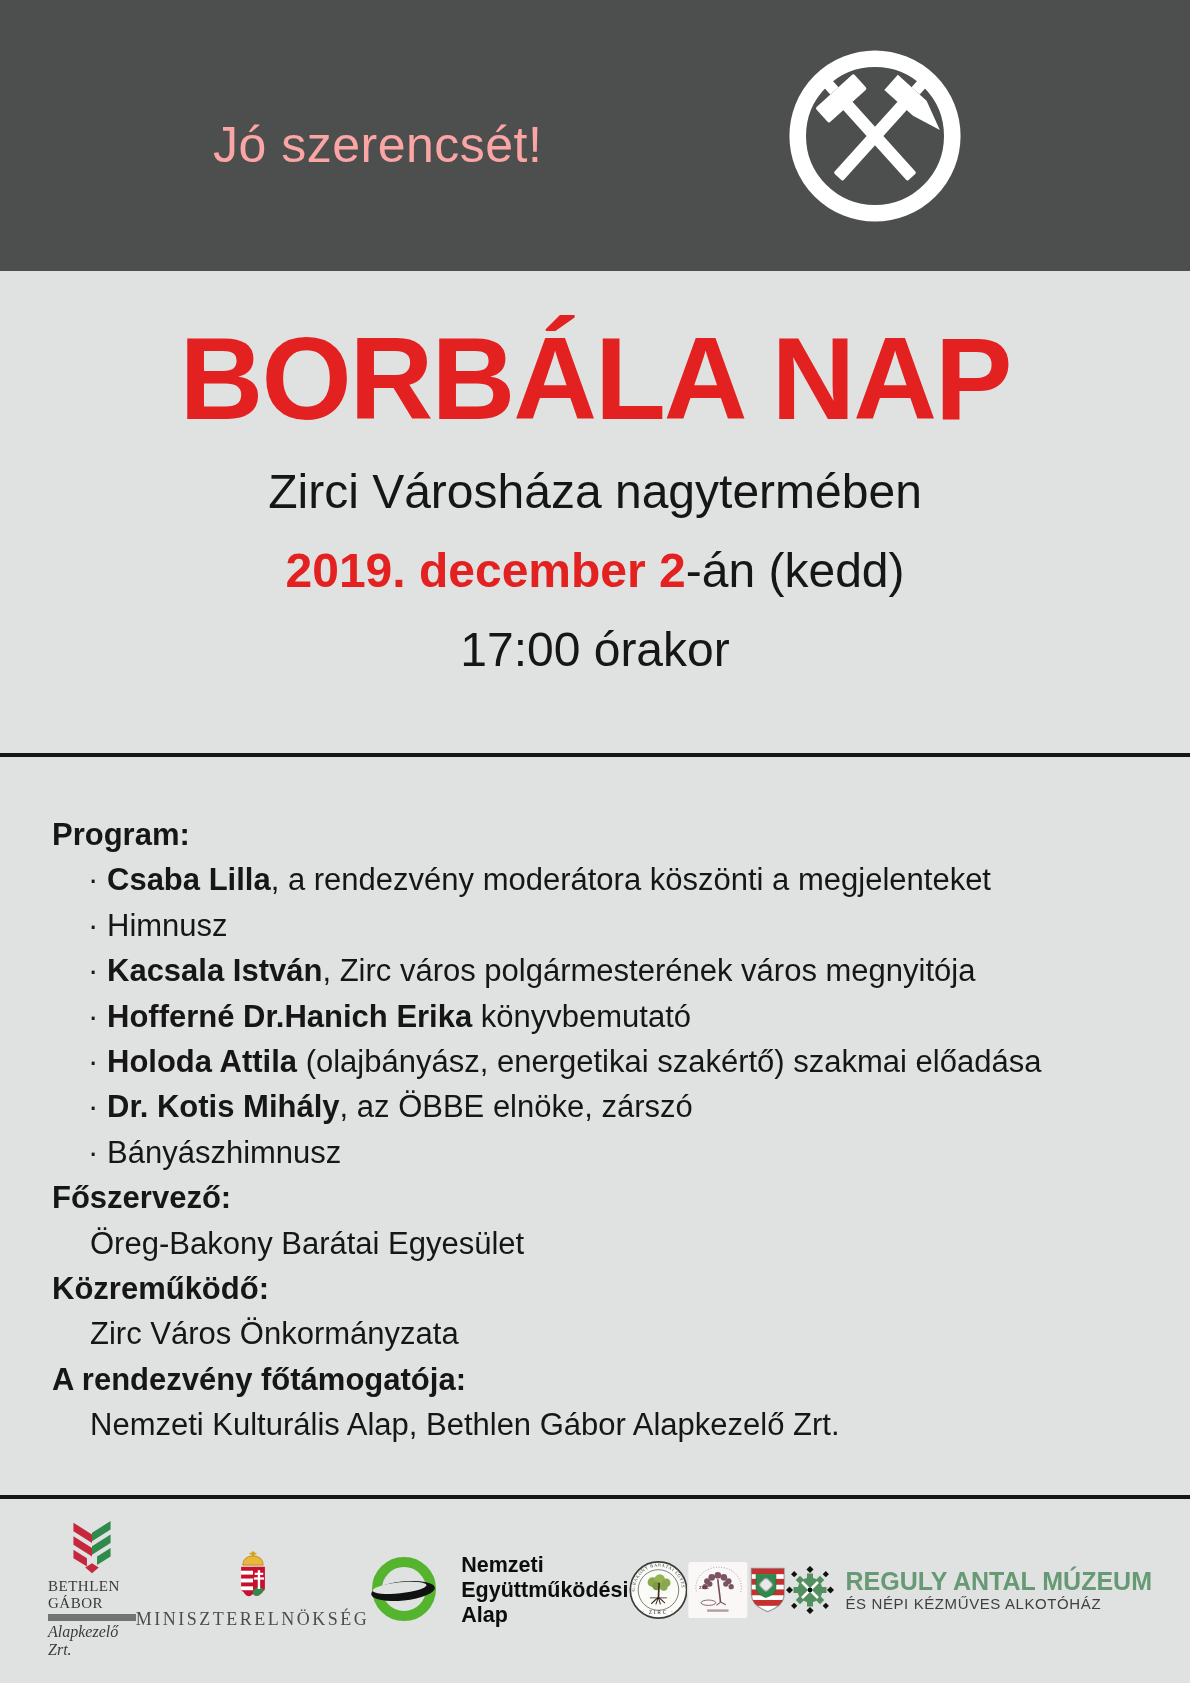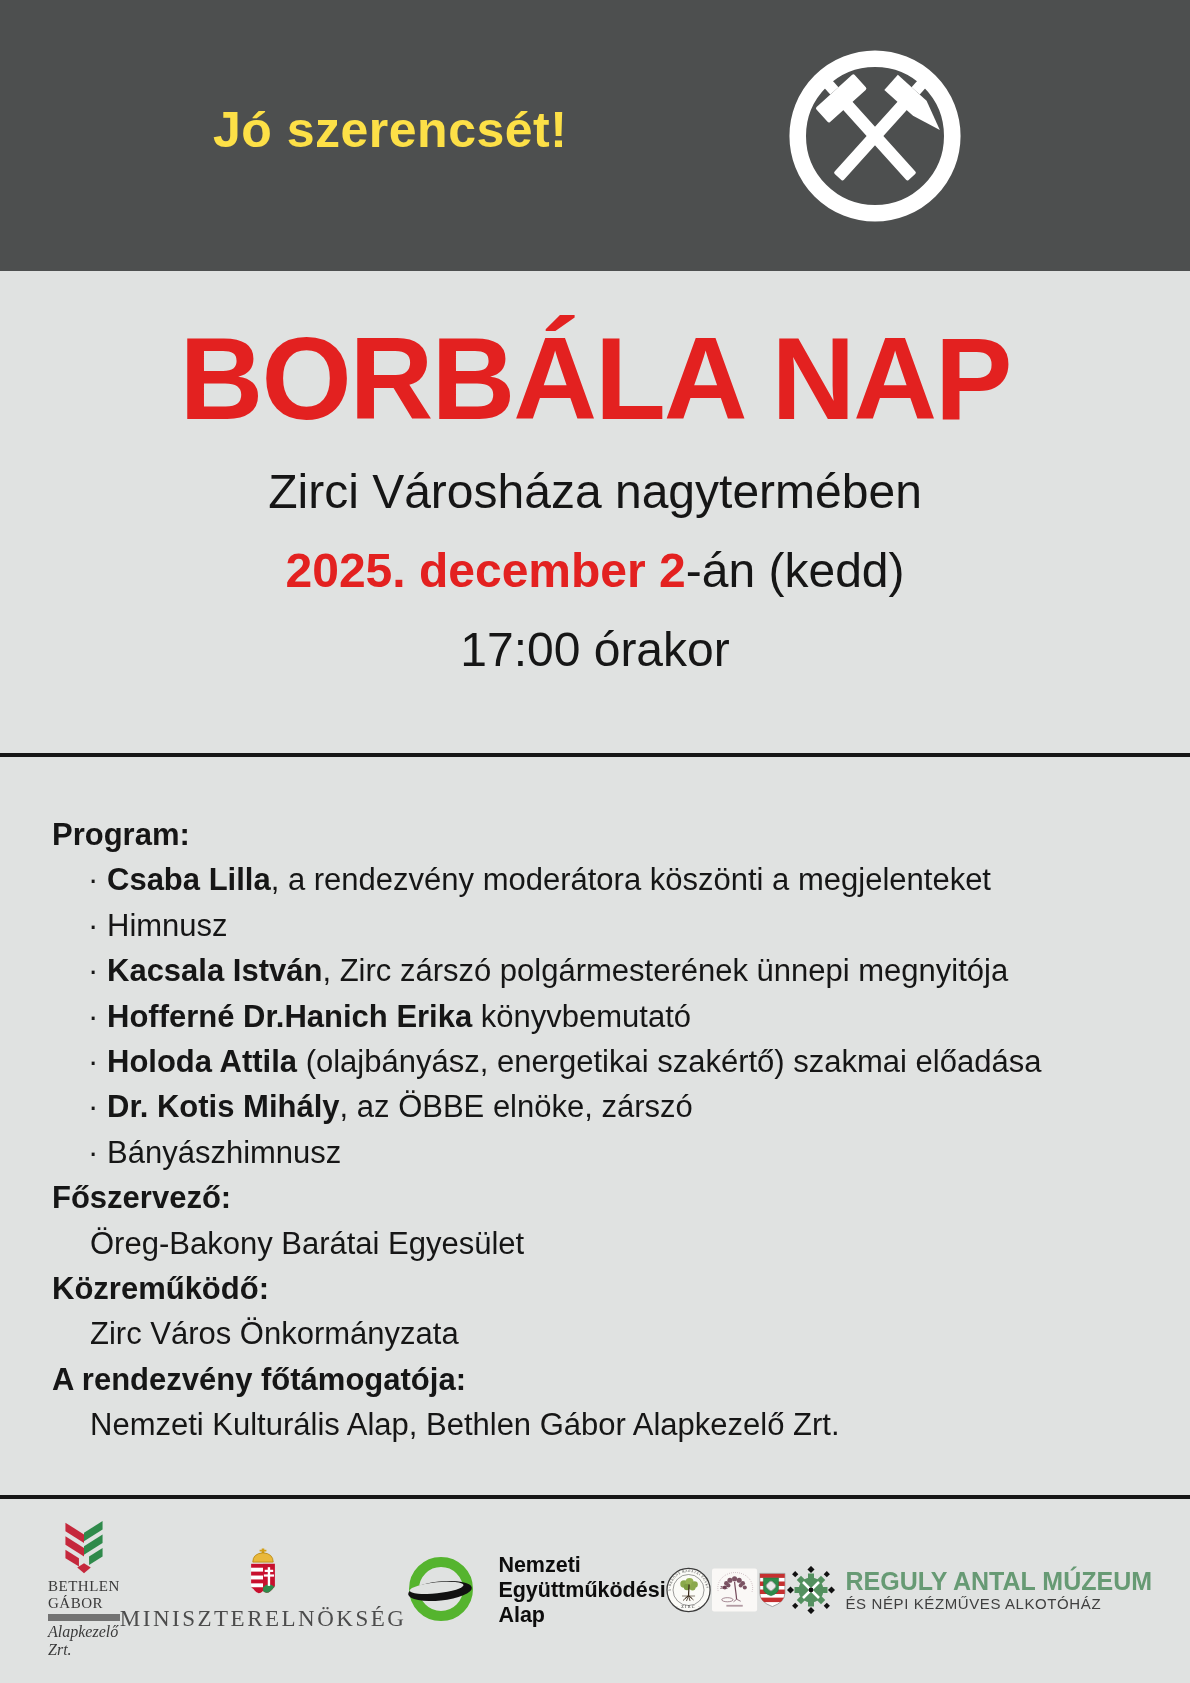--- a/index.html
+++ b/index.html
@@ -3,22 +3,22 @@
 <meta charset="utf-8">
 <style>
   html,body{margin:0;padding:0;}
   .poster{
     position:relative;width:1190px;height:1683px;overflow:hidden;
     background:#e0e2e1;font-family:"Liberation Sans",sans-serif;color:#161616;
   }
   
   .header-band{position:absolute;top:0;left:0;width:100%;height:271px;background:#4d4f4f;}
   .motto{
-    position:absolute;left:213px;top:101px;font-size:50px;font-weight:700;
-    color:#fde047;letter-spacing:.5px;
+    position:absolute;left:213px;top:116px;font-size:50px;font-weight:400;
+    color:#fca5a5;letter-spacing:.5px;
   }
   .miner-emblem{position:absolute;left:783px;top:44px;width:184px;height:184px;}
   
   .hero-title{
     position:absolute;top:312px;left:0;width:100%;text-align:center;
     font-size:116px;font-weight:800;letter-spacing:-2px;color:#e32120;white-space:nowrap;
   }
   .hero-sub{
     position:absolute;top:452px;left:0;width:100%;text-align:center;
     font-size:48px;font-weight:400;line-height:79px;color:#161616;
@@ -37,21 +37,21 @@
   
   .footer{
     position:absolute;top:1528px;left:0;width:1190px;height:124px;
     display:flex;align-items:center;justify-content:space-between;
     padding:0 38px 0 48px;box-sizing:border-box;
   }
   .logo{display:flex;align-items:center;}
   .logo-col{display:flex;flex-direction:column;align-items:center;}
   .bethlen-txt1{font-family:"Liberation Serif",serif;font-size:15px;letter-spacing:.5px;color:#3a3a3a;margin-top:3px;border-bottom:7px solid #737373;padding-bottom:2px;}
   .bethlen-txt2{font-family:"Liberation Serif",serif;font-style:italic;font-size:16px;color:#3a3a3a;margin-top:2px;}
-  .minisz-txt{font-family:"Liberation Serif",serif;font-size:23px;letter-spacing:2.5px;color:#4c4c4c;margin-top:6px;white-space:nowrap;}
+  .minisz-txt{font-family:"Liberation Serif",serif;font-size:18px;letter-spacing:2.5px;color:#4c4c4c;margin-top:6px;white-space:nowrap;}
   .nea{gap:22px;}
   .nea-txt{font-size:21.5px;font-weight:700;line-height:25px;color:#0d0d0d;}
   .reguly{gap:11px;}
   .reguly-txt1{font-size:25px;font-weight:700;color:#679a74;line-height:26px;white-space:nowrap;}
   .reguly-txt2{font-size:15px;color:#3f3f3f;letter-spacing:.6px;line-height:19px;white-space:nowrap;}
 </style>
 </head>
 <body>
 
 <div class="poster">
@@ -71,31 +71,31 @@
         <rect x="-3.4" y="-26" width="6.8" height="56" rx="1"></rect>
         <polygon points="-13,-33 8,-33 24,-26 8,-22 -13,-22"></polygon>
         <rect x="-3" y="-39" width="6" height="6"></rect>
       </g>
     </svg>
   </div>
 
   <div class="hero-title">BORBÁLA NAP</div>
   <div class="hero-sub">
     <div>Zirci Városháza nagytermében</div>
-    <div><span class="date-red">2025. december 2</span><span>-án (kedd)</span></div>
+    <div><span class="date-red">2019. december 2</span><span>-án (kedd)</span></div>
     <div>17:00 órakor</div>
   </div>
 
   <div class="rule rule-top"></div>
 
   <div class="content">
     <div class="sec-heading">Program:</div>
     <div class="p-item"><span class="p-bold">Csaba Lilla</span><span>, a rendezvény moderátora köszönti a megjelenteket</span></div>
     <div class="p-item"><span class="p-bold"></span><span>Himnusz</span></div>
-    <div class="p-item"><span class="p-bold">Kacsala István</span><span>, Zirc zárszó polgármesterének ünnepi megnyitója</span></div>
+    <div class="p-item"><span class="p-bold">Kacsala István</span><span>, Zirc város polgármesterének város megnyitója</span></div>
     <div class="p-item"><span class="p-bold">Hofferné Dr.Hanich Erika</span><span> könyvbemutató</span></div>
     <div class="p-item"><span class="p-bold">Holoda Attila</span><span> (olajbányász, energetikai szakértő) szakmai előadása</span></div>
     <div class="p-item"><span class="p-bold">Dr. Kotis Mihály</span><span>, az ÖBBE elnöke, zárszó</span></div>
     <div class="p-item"><span class="p-bold"></span><span>Bányászhimnusz</span></div>
 
     <div class="sec-heading">Főszervező:</div>
     <div class="p-value">Öreg-Bakony Barátai Egyesület</div>
     <div class="sec-heading">Közreműködő:</div>
     <div class="p-value">Zirc Város Önkormányzata</div>
     <div class="sec-heading">A rendezvény főtámogatója:</div>

